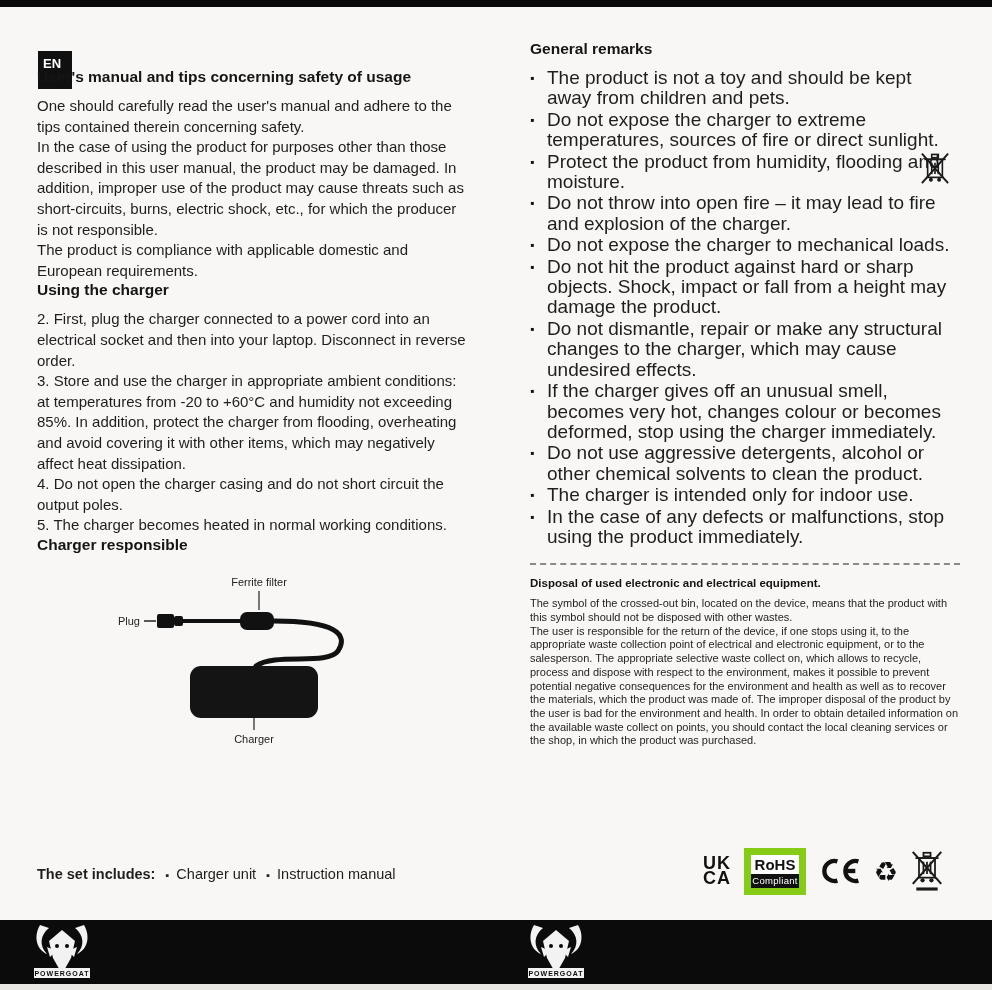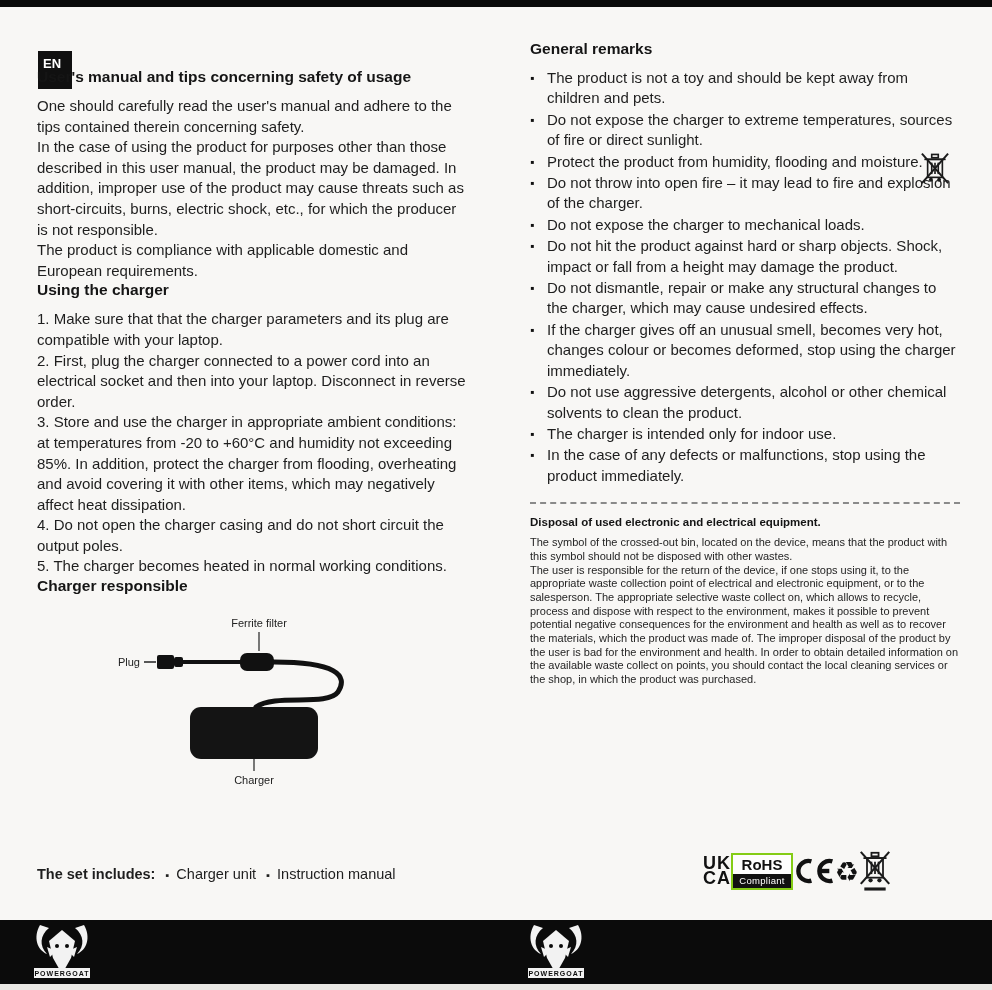--- a/index.html
+++ b/index.html
@@ -19,39 +19,39 @@
   }
   .col-left  { position:absolute; left:37px;  top:68px; width:430px; }
   .col-right { position:absolute; left:530px; top:40px; width:430px; }
   h2 { font-size:15.5px; font-weight:700; margin:0 0 10px 0; color:#151515; }
   .h-gap { }
   .body-text { font-size:15px; line-height:20.6px; white-space:pre-line; color:#1e1e1e; }
   .step { font-size:15px; line-height:20.6px; color:#1e1e1e; }
   ul.remarks { list-style:none; }
   ul.remarks li {
     position:relative; padding-left:17px;
-    font-size:15px; line-height:20.4px; margin-bottom:1px; color:#1e1e1e;
+    font-size:19px; line-height:20.4px; margin-bottom:1px; color:#1e1e1e;
   }
   ul.remarks li::before {
     content:"▪"; position:absolute; left:0; top:0; font-size:12px; line-height:20.4px; color:#111;
   }
   .dashed-divider { border:none; border-top:2px dashed #8a8a8a; margin:16px 0 12px 0; }
   .small-heading { font-size:11.5px; font-weight:700; margin-bottom:8px; color:#141414; }
   .small-body { font-size:11px; line-height:13.7px; white-space:pre-line; color:#242424; }
   
   .diagram { margin-top:6px; }
   .diagram text { font-size:11px; fill:#222; font-family:"Liberation Sans", sans-serif; }
   
   .set-line { position:absolute; left:37px; top:858px; font-size:14.5px; color:#1e1e1e;margin-top:8px; }
   .set-line .set-label { font-weight:700; }
   .set-line .set-item::before { content:"▪"; font-size:11px; margin:0 7px 0 10px; }
   
-  .marks { position:absolute; left:703px; top:848px; width:256px; height:46px; display:flex; align-items:center; }
+  .marks { position:absolute; left:703px; top:848px; width:256px; height:46px; display:flex; align-items:center; gap:13px; }
   .ukca { font-weight:800; font-size:18px; line-height:15px; letter-spacing:1px; color:#111; text-align:left; }
-  .rohs { width:62px; border:2px solid #84cc16; text-align:center; background:#fdfdfd; }
+  .rohs { width:62px; border:7px solid #84cc16; text-align:center; background:#fdfdfd; }
   .rohs-name { font-weight:700; font-size:15px; padding:1px 0; color:#111; }
   .rohs-sub { background:#111; color:#fff; font-size:9.5px; padding:1px 0 2px 0; letter-spacing:0.3px; }
   .recycle { font-family:"DejaVu Sans", sans-serif; font-size:27px; color:#111; line-height:1; }
   .margin-bin { position:absolute; left:920px; top:152px; }
   
   .footer-bar { position:absolute; left:0; top:920px; width:992px; height:64px; background:#0b0b0b; }
   .bottom-strip { position:absolute; left:0; top:984px; width:992px; height:6px; background:#e9e8e5; }
   .goat { position:absolute; top:3px; }
   .goat-1 { left:30px; }
   .goat-2 { left:524px; }
@@ -64,21 +64,20 @@
   <span>EN</span>
 </div>
 
 <div class="col-left">
   <h2>User's manual and tips concerning safety of usage</h2>
   <div class="body-text">One should carefully read the user's manual and adhere to the tips contained therein concerning safety.
 In the case of using the product for purposes other than those described in this user manual, the product may be damaged. In addition, improper use of the product may cause threats such as short-circuits, burns, electric shock, etc., for which the producer is not responsible.
 The product is compliance with applicable domestic and European requirements.</div>
 
   <h2 class="h-gap">Using the charger</h2>
-  <div class="step">1. Make sure that that the charger parameters and its plug are compatible with your laptop.</div>
   <div class="step">2. First, plug the charger connected to a power cord into an electrical socket and then into your laptop. Disconnect in reverse order.</div>
   <div class="step">3. Store and use the charger in appropriate ambient conditions: at temperatures from -20 to +60°C and humidity not exceeding 85%. In addition, protect the charger from flooding, overheating and avoid covering it with other items, which may negatively affect heat dissipation.</div>
   <div class="step">4. Do not open the charger casing and do not short circuit the output poles.</div>
   <div class="step">5. The charger becomes heated in normal working conditions.</div>
 
   <h2 class="h-gap">Charger responsible</h2>
 
   <svg class="diagram" width="430" height="180" viewBox="0 0 430 180">
 
     <text x="222" y="16" text-anchor="middle">Ferrite filter</text>

